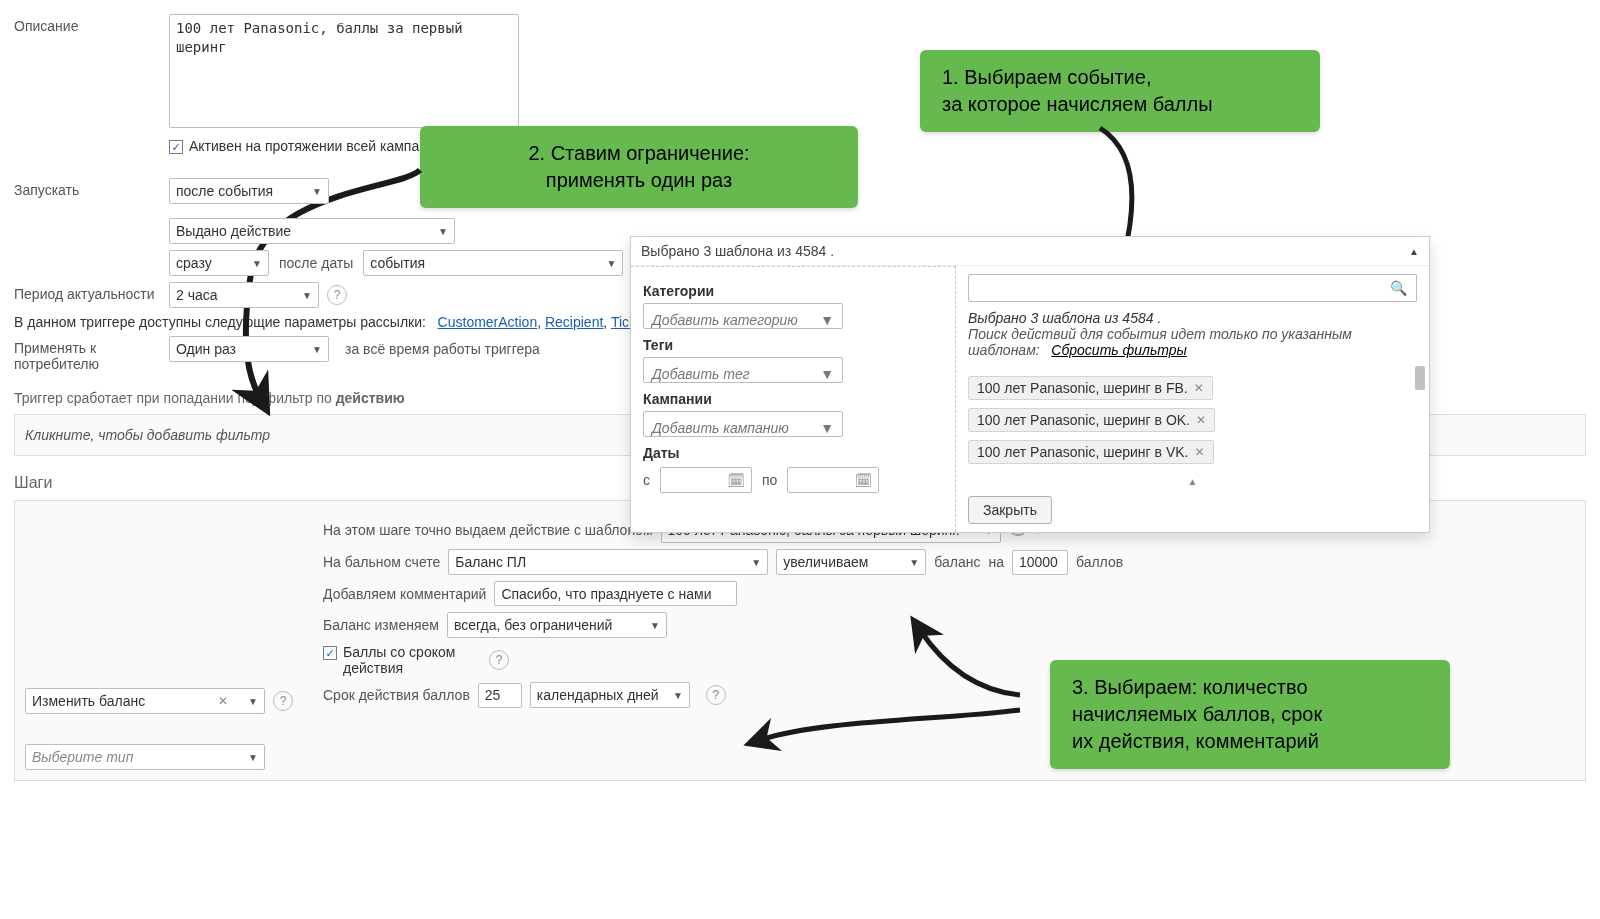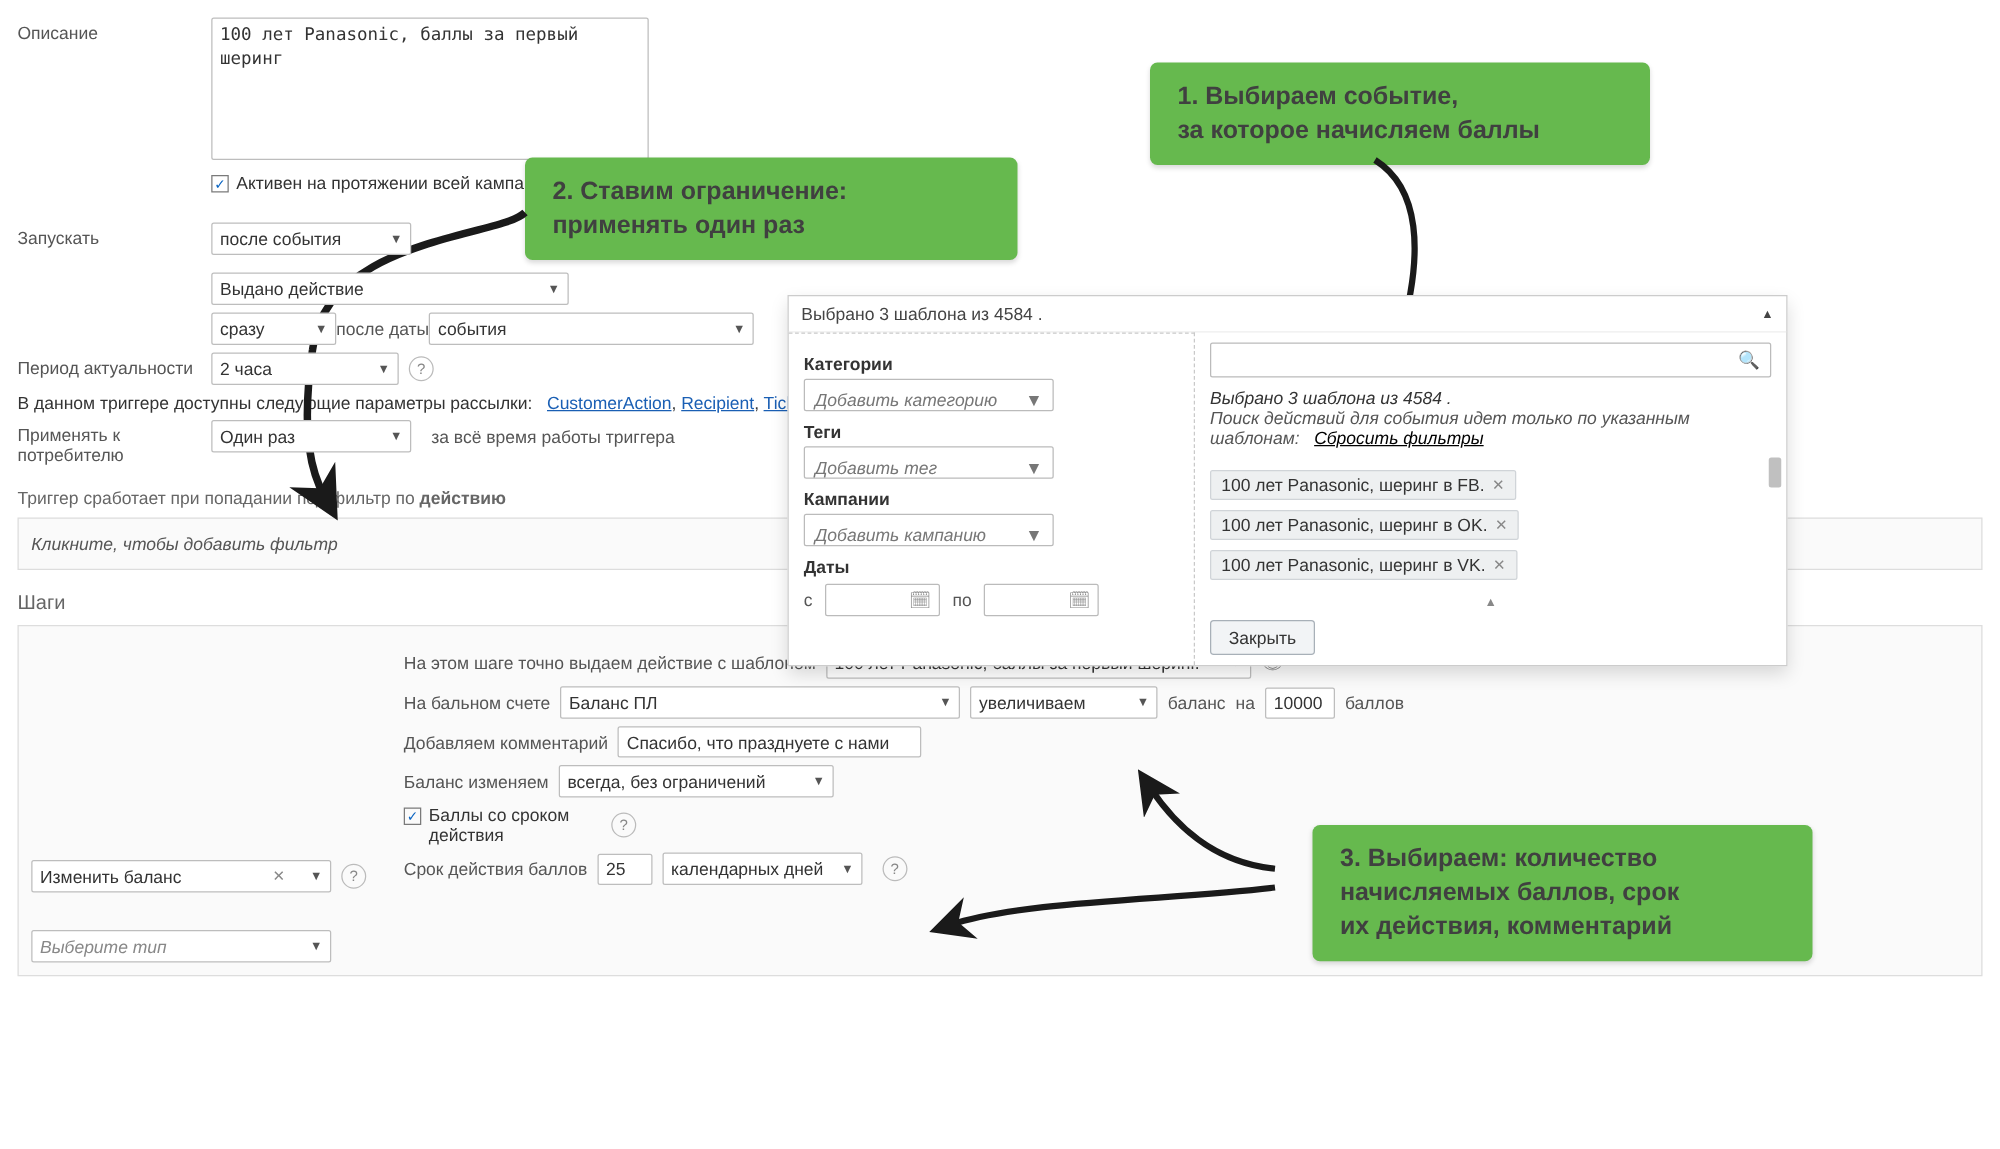--- a/index.html
+++ b/index.html
@@ -14,21 +14,21 @@
 .ta{resize:none;padding:4px 6px;line-height:1.35;}
 .chk{display:inline-flex;align-items:flex-start;gap:6px;}
 .chk .box{width:14px;height:14px;border:1px solid #7a7a7a;display:inline-flex;align-items:center;justify-content:center;font-size:11px;color:#0a64c2;margin-top:2px;}
 .hint{width:20px;height:20px;border:1px solid #bbb;border-radius:50%;display:inline-flex;align-items:center;justify-content:center;color:#888;font-size:12px;margin-left:8px;}
 .link{color:#1a5fb4;text-decoration:underline;cursor:pointer;}
 .subtle{color:#555;}
 .section-title{color:#666;margin:18px 0 8px;}
 .filter-placeholder{border:1px solid #ddd;background:#fafafa;padding:12px 10px;color:#555;font-style:italic;}
 .steps-area{border:1px solid #ddd;background:#fafafa;padding:10px;margin-top:8px;}
 .step-row{display:flex;align-items:center;gap:8px;flex-wrap:wrap;margin:6px 0;}
-.green-callout{position:absolute;background:#66b94e;color:#404040;border-radius:6px;padding:14px 22px;font-size:20px;line-height:1.35;box-shadow:0 2px 4px rgba(0,0,0,.15);font-weight:bold;}
+.green-callout{position:absolute;background:#66b94e;color:#000000;border-radius:6px;padding:14px 22px;font-size:20px;line-height:1.35;box-shadow:0 2px 4px rgba(0,0,0,.15);}
 .panel{position:absolute;top:236px;left:630px;width:800px;border:1px solid #ccc;background:#fff;box-shadow:0 6px 14px rgba(0,0,0,.15);}
 .panel-head{padding:6px 10px;border-bottom:1px solid #eee;color:#444;display:flex;justify-content:space-between;align-items:center;}
 .panel-body{display:flex;}
 .panel-col-l{width:325px;border-right:1px dashed #c9c9c9;border-top:1px dashed #c9c9c9;padding:8px 12px;}
 .panel-col-r{flex:1;padding:8px 12px;position:relative;}
 .panel-group-label{font-weight:bold;color:#333;margin:8px 0 4px;}
 .mini-drop{border:1px solid #bbb;border-radius:2px;height:26px;display:flex;align-items:flex-end;justify-content:space-between;padding:0 8px;font-style:italic;color:#777;width:200px;}
 .date-row{display:flex;align-items:center;gap:10px;margin-top:6px;}
 .date-field{border:1px solid #bbb;border-radius:2px;height:26px;width:92px;display:flex;align-items:center;justify-content:flex-end;padding:0 6px;color:#888;}
 .search-box{border:1px solid #bbb;border-radius:2px;height:28px;display:flex;align-items:center;justify-content:flex-end;padding:0 8px;color:#888;}
@@ -43,21 +43,21 @@
 .scroll-track{position:absolute;right:4px;top:100px;width:10px;height:110px;background:transparent;}
 .scroll-thumb{background:#c0c0c0;width:10px;height:24px;border-radius:2px;}
 </style>
 </head>
 <body>
 
 <div class="page">
 
   <div class="green-callout" style="top:50px;left:920px;width:400px;"><span style="white-space:pre-line">1. Выбираем событие,
 за которое начисляем баллы</span></div>
-  <div class="green-callout" style="top:126px;left:420px;width:394px;"><span style="white-space:pre-line">2. Ставим ограничение:
+  <div class="green-callout" style="top:126px;left:420px;width:438px;text-align:center;"><span style="white-space:pre-line">2. Ставим ограничение:
 применять один раз</span></div>
   <div class="green-callout" style="bottom:20px;right:150px;width:400px;"><span style="white-space:pre-line">3. Выбираем: количество
 начисляемых баллов, срок
 их действия, комментарий</span></div>
 
   <svg class="arrow" style="left:240px;top:160px;width:220px;height:260px;">
     <defs>
         <marker id="ah1" viewBox="0 0 10 10" refX="5" refY="5" markerWidth="7" markerHeight="7" orient="auto">
           <path d="M0,0 L10,5 L0,10 L3,5 Z" fill="#1a1a1a"></path>
         </marker>
@@ -103,21 +103,21 @@
         </div>
       <div class="drop" style="width:286px">
           <span>Выдано действие</span>
           <span class="caret">▼</span>
         </div>
     </div>
   </div>
 
   <div class="row">
     <div class="lbl"></div>
-    <div style="display:flex;align-items:center;gap:0;">
+    <div style="display:flex;align-items:center;gap:10px;">
       <div class="drop" style="width:100px">
           <span>сразу</span>
           <span class="caret">▼</span>
         </div>
       <span class="subtle">после даты</span>
       <div class="drop" style="width:260px">
           <span>события</span>
           <span class="caret">▼</span>
         </div>
     </div>

